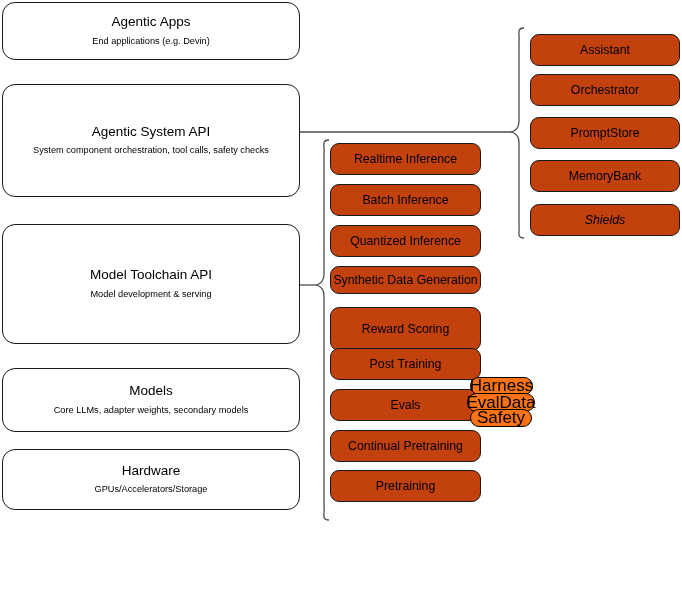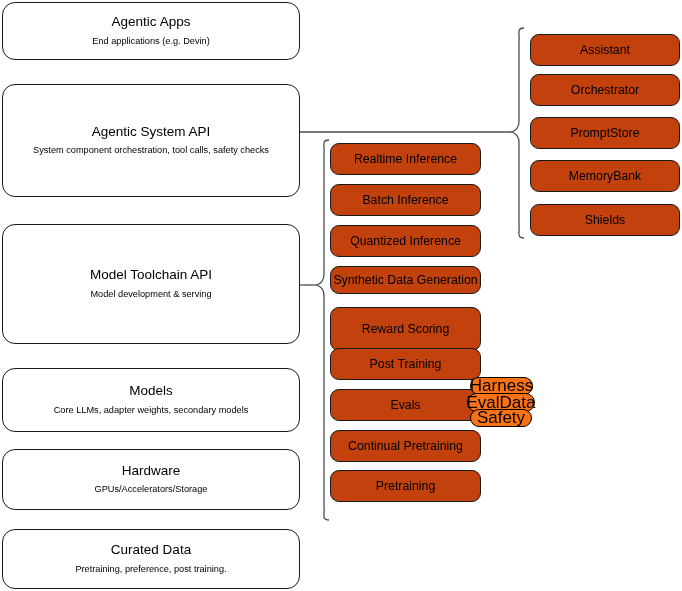--- a/index.html
+++ b/index.html
@@ -135,38 +135,34 @@
   <div class="stack-box" style="left:2px; top:368px; width:298px; height:64px;">
     <div class="stack-title">Models</div>
     <div class="stack-sub">Core LLMs, adapter weights, secondary models</div>
   </div>
 
   <div class="stack-box" style="left:2px; top:449px; width:298px; height:61px;">
     <div class="stack-title">Hardware</div>
     <div class="stack-sub">GPUs/Accelerators/Storage</div>
   </div>
 
-  <div class="stack-box" style="left:2px; top:529px; width:298px; height:60px;">
-    <div class="stack-title">Curated Data</div>
-    <div class="stack-sub">Pretraining, preference, post training.</div>
-  </div>
 
   <div class="pill-box" style="left:330px; top:143px; width:151px; height:32px;">Realtime Inference</div>
   <div class="pill-box" style="left:330px; top:184px; width:151px; height:32px;">Batch Inference</div>
   <div class="pill-box" style="left:330px; top:225px; width:151px; height:32px;">Quantized Inference</div>
   <div class="pill-box" style="left:330px; top:266px; width:151px; height:28px;">Synthetic Data Generation</div>
   <div class="pill-box" style="left:330px; top:307px; width:151px; height:44px;">Reward Scoring</div>
   <div class="pill-box" style="left:330px; top:348px; width:151px; height:32px;">Post Training</div>
   <div class="pill-box" style="left:330px; top:389px; width:151px; height:32px;">Evals</div>
   <div class="pill-box" style="left:330px; top:430px; width:151px; height:32px;">Continual Pretraining</div>
   <div class="pill-box" style="left:330px; top:470px; width:151px; height:32px;">Pretraining</div>
 
   <div class="oval-tag" style="left:470px; top:377px; width:63px; height:18px; z-index:5;">Harness</div>
   <div class="oval-tag" style="left:467px; top:393px; width:68px; height:19px; z-index:6;">EvalData</div>
   <div class="oval-tag" style="left:470px; top:409px; width:62px; height:18px; z-index:7;">Safety</div>
 
   <div class="pill-box" style="left:530px; top:34px; width:150px; height:32px;">Assistant</div>
   <div class="pill-box" style="left:530px; top:74px; width:150px; height:32px;">Orchestrator</div>
   <div class="pill-box" style="left:530px; top:117px; width:150px; height:32px;">PromptStore</div>
   <div class="pill-box" style="left:530px; top:160px; width:150px; height:32px;">MemoryBank</div>
-  <div class="pill-box" style="left:530px; top:204px; width:150px; height:32px;">Shields</div>
+  <div class="pill-box" style="left:530px; top:204px; width:150px; height:32px;font-style:italic;">Shields</div>
 
 </div>
 
 </body></html>

